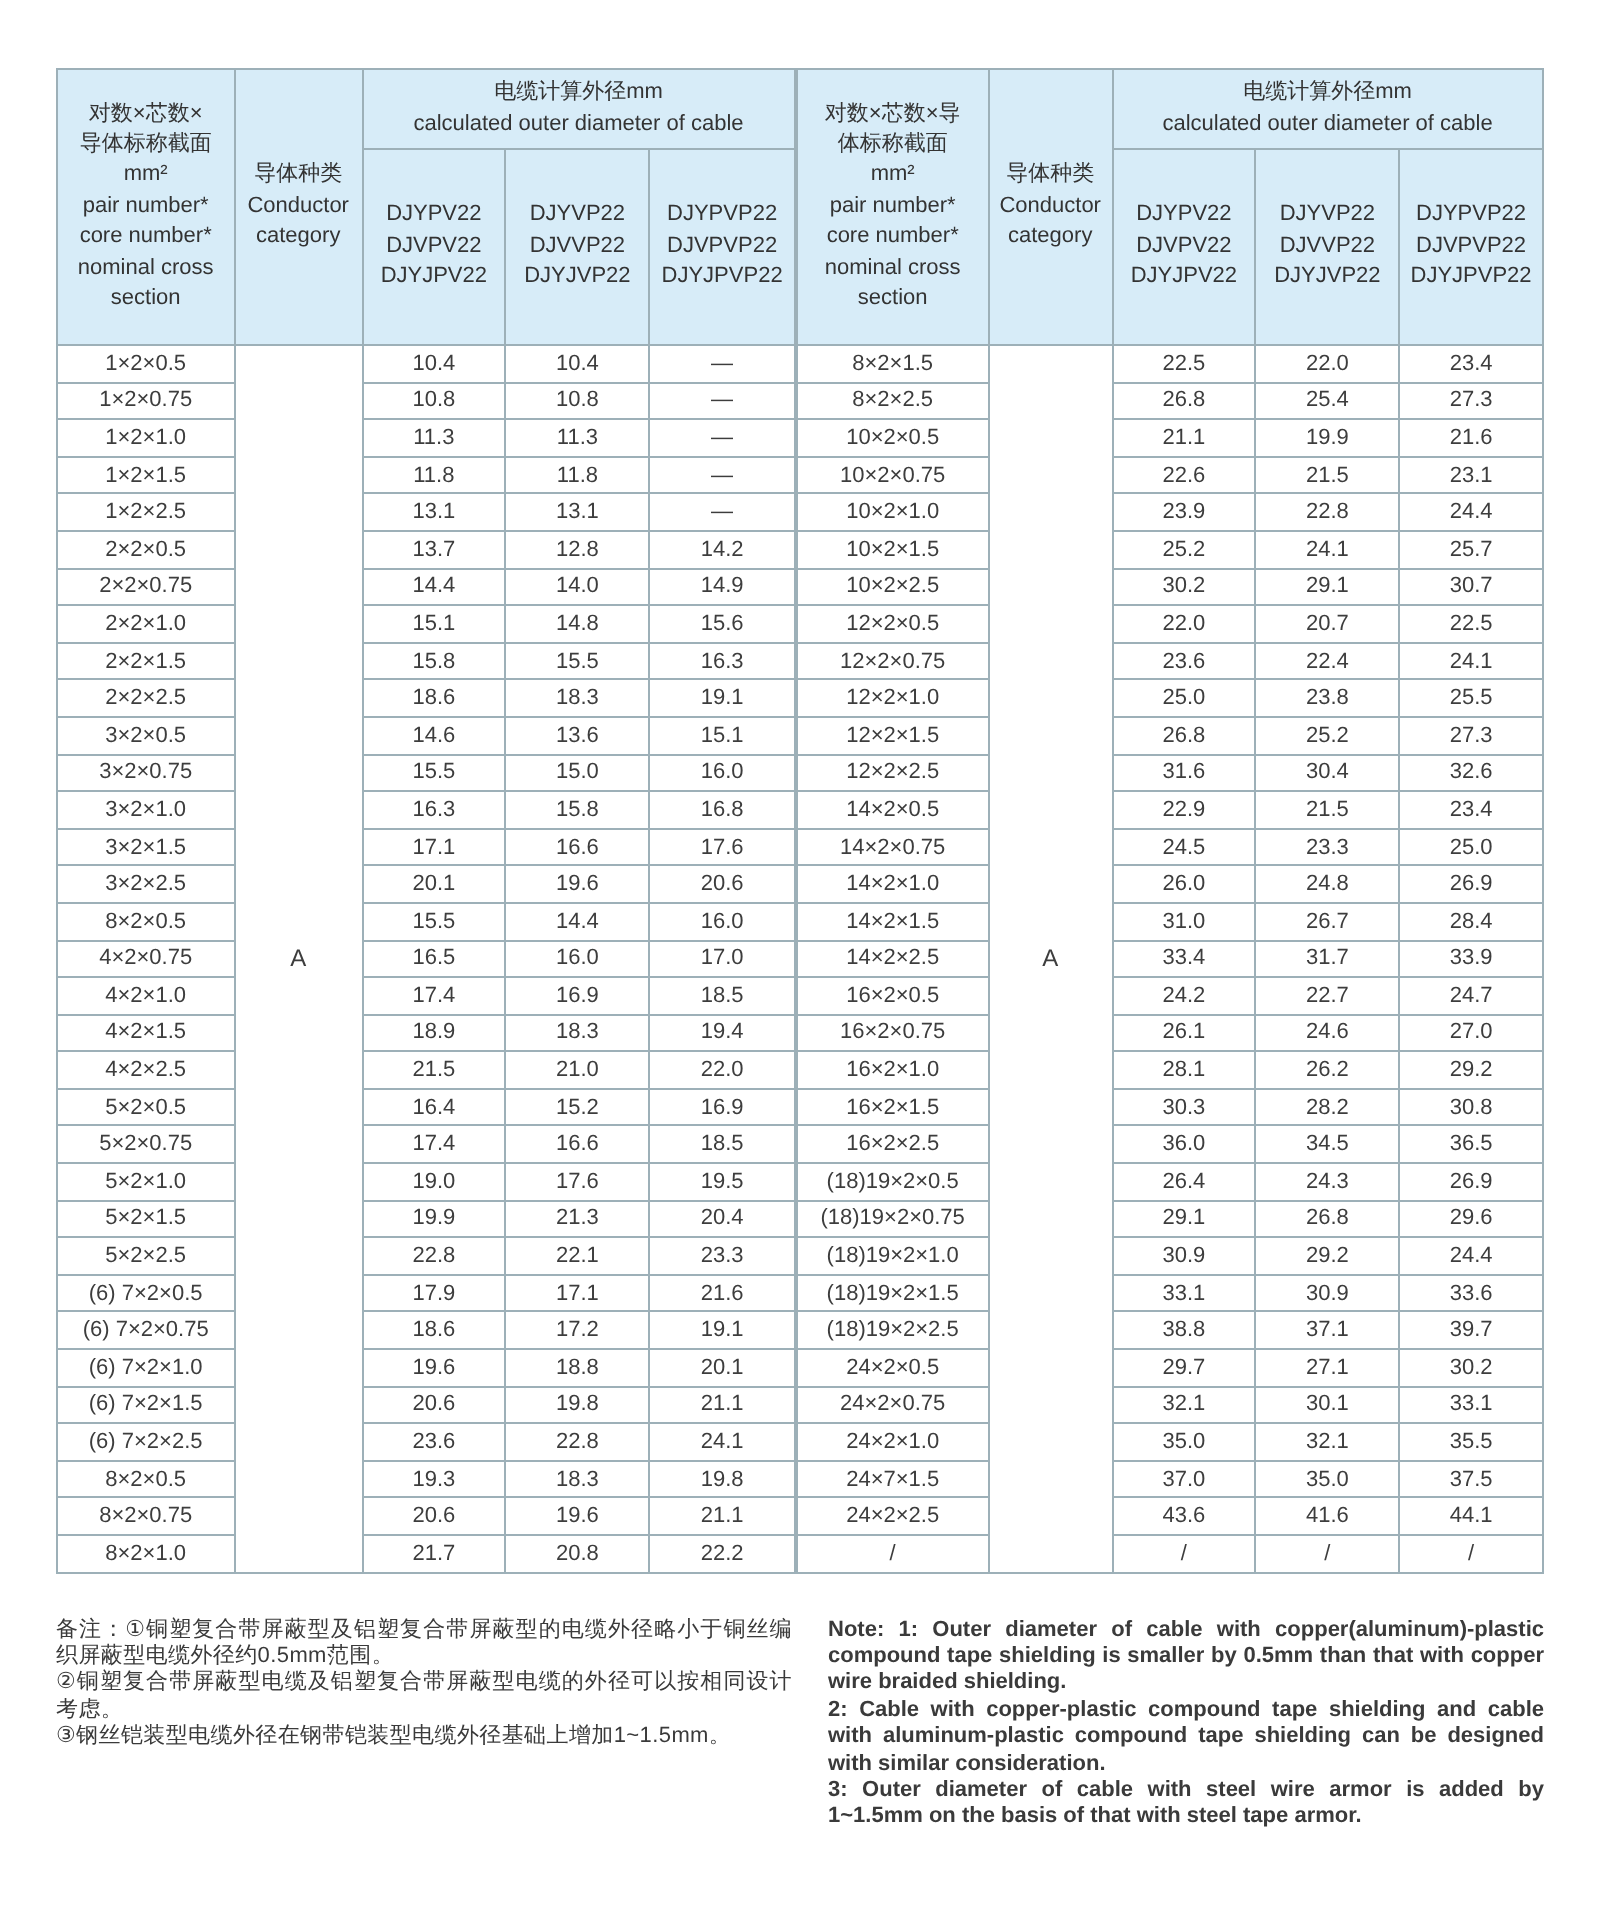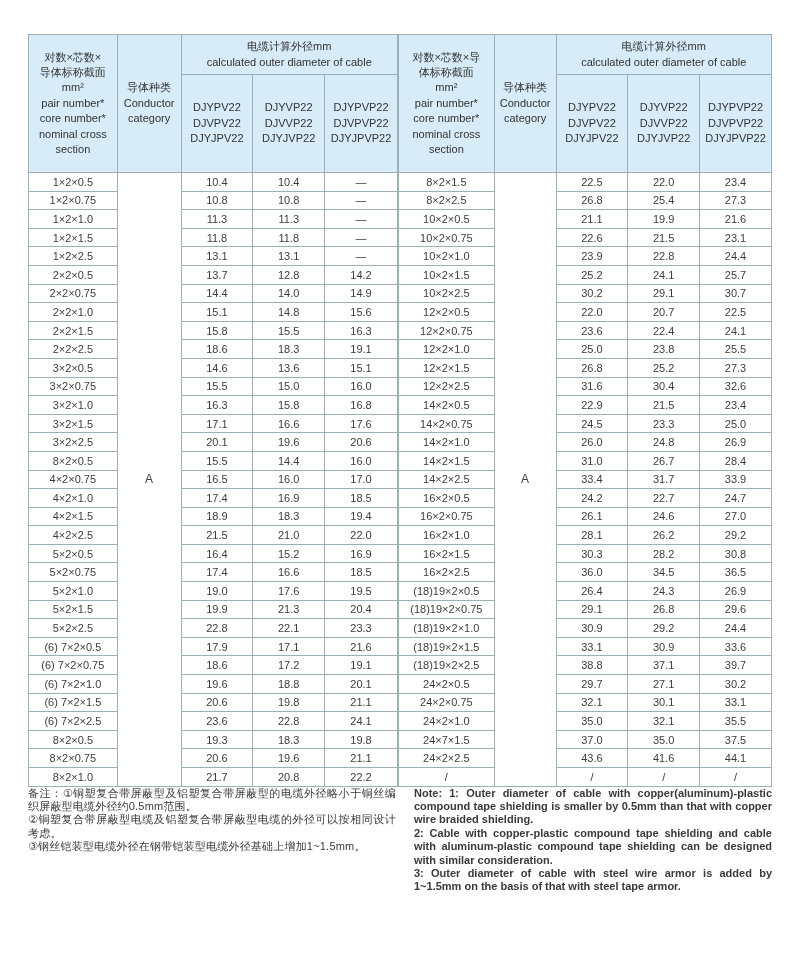--- a/index.html
+++ b/index.html
@@ -17,21 +17,21 @@
     vertical-align:middle;white-space:pre-line;
     font-size:11px;line-height:1.4;color:#333;padding:0 1px;
   }
   thead tr.span-row th{height:40px;}
   thead tr.model-row th{height:98px;font-size:11px;letter-spacing:0;}
   tbody td{
     height:18.6px;padding:0;text-align:center;vertical-align:middle;
     font-size:11px;color:#3d3d3d;background:#ffffff;white-space:nowrap;
   }
   tbody td.cond{font-size:12px;}
-  .notes{display:flex;gap:18px;}
+  .notes{display:flex;margin-top:22px;gap:18px;}
   .note{
     font-size:11px;line-height:13.4px;white-space:pre-line;
     text-align:justify;color:#3a3a3a;
   }
   .note-zh{width:368px;letter-spacing:0.2px;}
   .note-en{width:358px;font-weight:bold;}
 </style>
 </head>
 <body>
 

